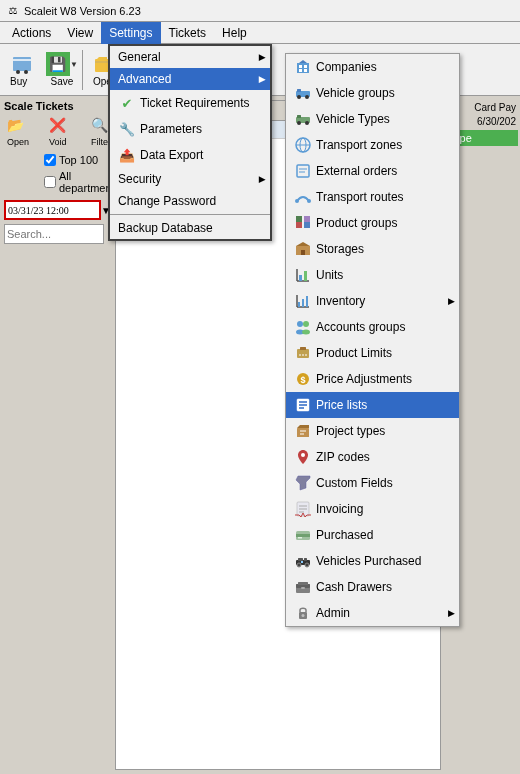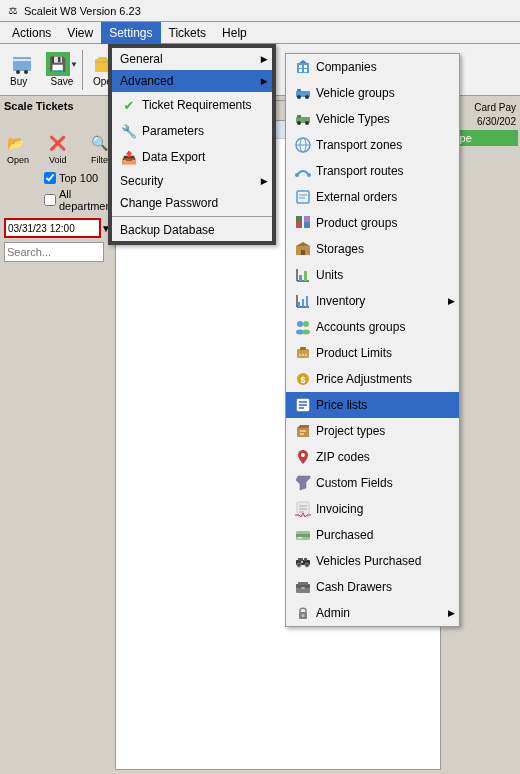--- a/index.html
+++ b/index.html
@@ -98,21 +98,21 @@
       width: 115px;
       padding: 4px;
       display: flex;
       flex-direction: column;
       gap: 4px;
     }
     .section-title {
       font-weight: bold;
       font-size: 11px;
       color: #000;
-      margin-bottom: 18px;
+      margin-bottom: 0;
     }
     .checkbox-row {
       display: flex;
       align-items: center;
       gap: 3px;
       font-size: 11px;
       padding-left: 40px;
     }
     .checkbox-row input[type=checkbox] {
       width: 12px;
@@ -180,21 +180,21 @@
       display: flex;
       flex-direction: column;
     }
 
     
     .settings-menu {
       position: absolute;
       top: 44px;
       left: 108px;
       background: #f0f0f0;
-      border: 4px solid #404040;
+      border: 2px solid #404040;
       box-shadow: 2px 2px 4px rgba(0,0,0,0.3);
       min-width: 160px;
       z-index: 1000;
     }
     .dropdown-item {
       padding: 4px 20px 4px 8px;
       cursor: pointer;
       font-size: 12px;
       display: flex;
       align-items: center;
@@ -232,21 +232,21 @@
       display: flex;
       align-items: center;
       justify-content: center;
       font-size: 13px;
       flex-shrink: 0;
     }
 
     
     .item-highlighted {
       background: #316ac5;
-      color: #000000;
+      color: #ffffff;
     }
     .item-highlighted .item-icon { color: white; }
   </style>
 </head>
 <body>
 
 <div class="title-bar">
   <span class="title-bar-icon">⚖</span>
   <span>Scaleit W8 Version 6.23</span>
 </div>
@@ -329,21 +329,21 @@
       </div>
     </div>
     <div class="checkbox-row">
       <input type="checkbox" checked="" style="">
       <span>Top 100</span>
     </div>
     <div class="checkbox-row">
       <input type="checkbox" style="">
       <span>All departments</span>
     </div>
-    <div style="display:flex;align-items:center;margin-top:2px;">
+    <div style="display:flex;align-items:center;margin-top:2px;font-family:Liberation Serif, serif;">
       <div class="date-input">
         <span style="font-size:10px;">03/31/23 12:00</span>
       </div>
       <span style="font-size:10px;cursor:pointer;">▼</span>
     </div>
     <input type="text" class="search-box" placeholder="Search..." style="">
   </div>
 
   <div class="table-area">
     <div class="table-header">
@@ -438,36 +438,36 @@
           <circle cx="8" cy="8" r="7" fill="none" stroke="#5b9bd5" stroke-width="1.5"></circle>
           <ellipse cx="8" cy="8" rx="3" ry="7" fill="none" stroke="#5b9bd5" stroke-width="1"></ellipse>
           <line x1="1" y1="8" x2="15" y2="8" stroke="#5b9bd5" stroke-width="1"></line>
         </svg>
     </span>
     <span>Transport zones</span>
   </div>
   <div class="dropdown-item">
     <span class="item-icon">
       <svg width="16" height="16" viewBox="0 0 16 16">
+          <rect x="2" y="2" width="12" height="12" rx="1" fill="none" stroke="#5b9bd5" stroke-width="1.5"></rect>
+          <line x1="4" y1="6" x2="12" y2="6" stroke="#5b9bd5" stroke-width="1"></line>
+          <line x1="4" y1="9" x2="10" y2="9" stroke="#5b9bd5" stroke-width="1"></line>
+        </svg>
+    </span>
+    <span>External orders</span>
+  </div>
+  <div class="dropdown-item">
+    <span class="item-icon">
+      <svg width="16" height="16" viewBox="0 0 16 16">
           <path d="M2 12 Q8 4 14 12" stroke="#5b9bd5" stroke-width="2" fill="none"></path>
           <circle cx="2" cy="12" r="2" fill="#5b9bd5"></circle>
           <circle cx="14" cy="12" r="2" fill="#5b9bd5"></circle>
         </svg>
     </span>
     <span>Transport routes</span>
-  </div>
-  <div class="dropdown-item">
-    <span class="item-icon">
-      <svg width="16" height="16" viewBox="0 0 16 16">
-          <rect x="2" y="2" width="12" height="12" rx="1" fill="none" stroke="#5b9bd5" stroke-width="1.5"></rect>
-          <line x1="4" y1="6" x2="12" y2="6" stroke="#5b9bd5" stroke-width="1"></line>
-          <line x1="4" y1="9" x2="10" y2="9" stroke="#5b9bd5" stroke-width="1"></line>
-        </svg>
-    </span>
-    <span>External orders</span>
   </div>
   <div class="dropdown-item">
     <span class="item-icon">
       <svg width="16" height="16" viewBox="0 0 16 16">
           <rect x="1" y="7" width="6" height="6" fill="#c05050"></rect>
           <rect x="9" y="7" width="6" height="6" fill="#5080c0"></rect>
           <rect x="1" y="1" width="6" height="6" fill="#508050"></rect>
           <rect x="9" y="1" width="6" height="6" fill="#a080c0"></rect>
         </svg>
     </span>

